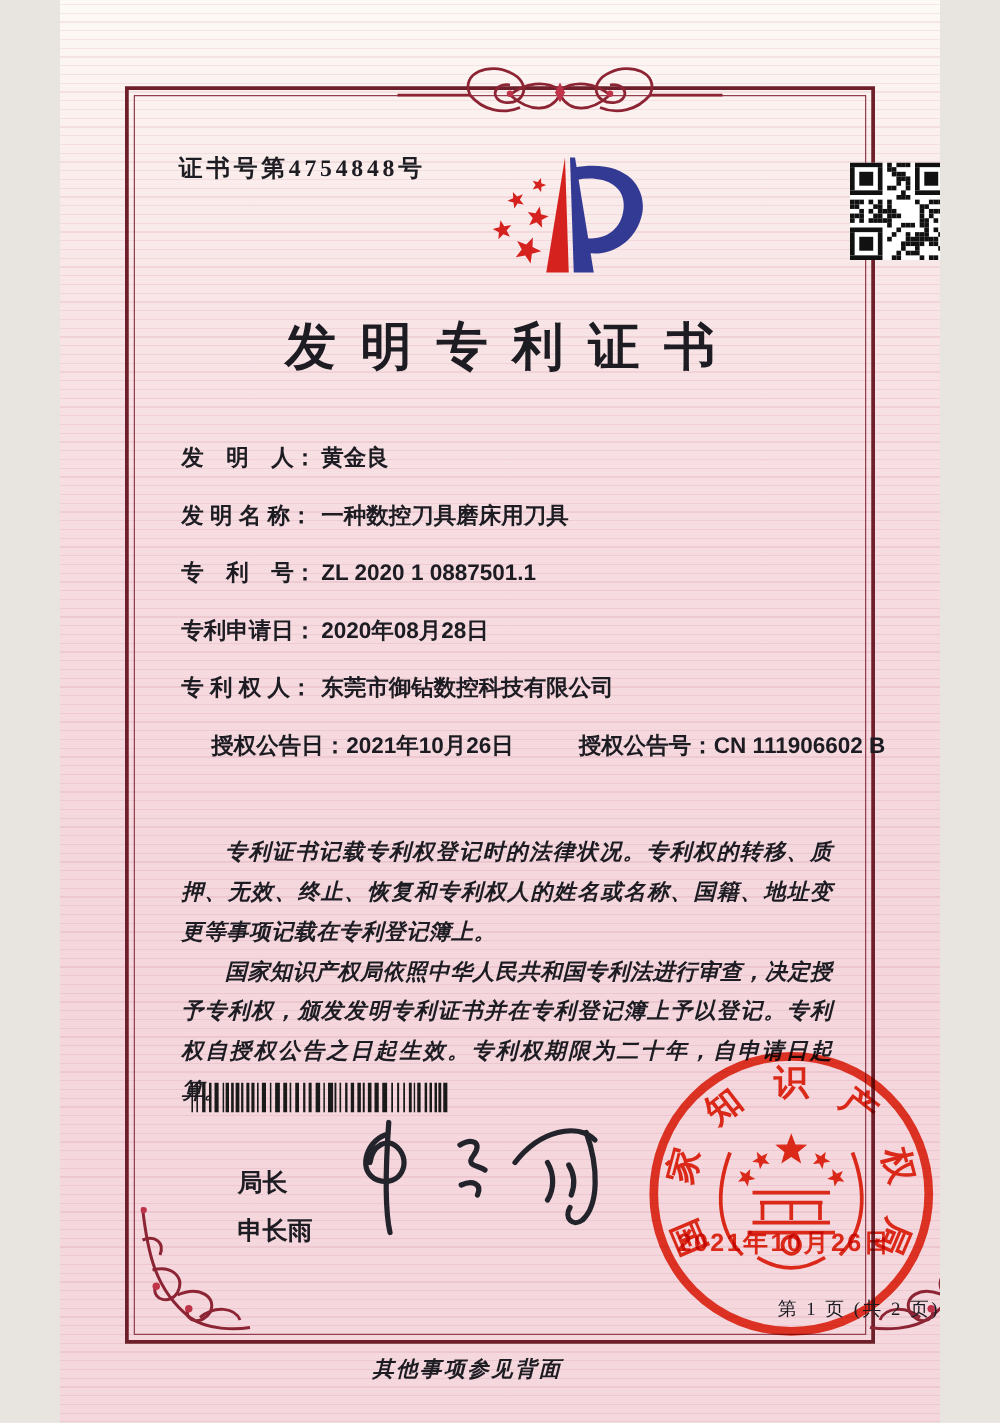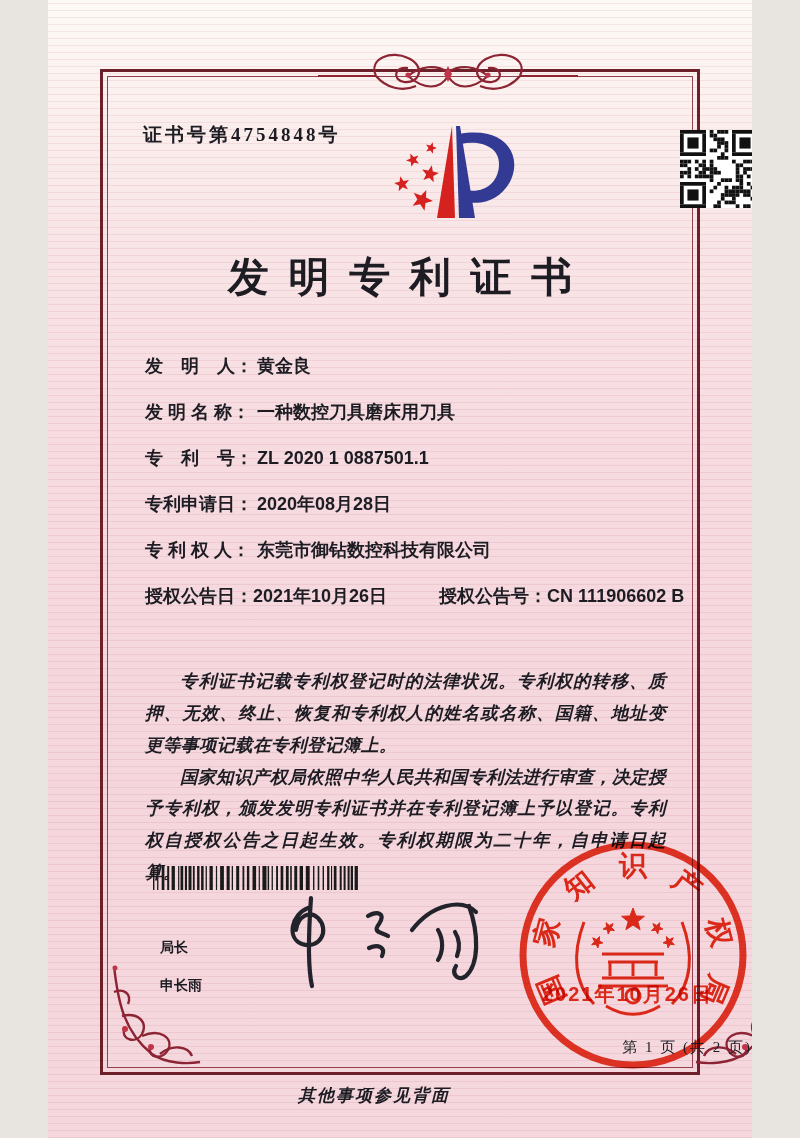--- a/index.html
+++ b/index.html
@@ -14,28 +14,28 @@
   .ornament{position:absolute;pointer-events:none;}
   .cert-no{position:absolute;left:95px;top:122px;font-size:19px;letter-spacing:3px;font-weight:600;}
   .logo{position:absolute;left:325px;top:96px;}
   .qr{position:absolute;left:632px;top:130px;}
   .title{position:absolute;left:0;right:0;top:250px;text-align:center;font-size:41px;font-weight:700;
     letter-spacing:.48em;text-indent:.48em;}
   .fields{position:absolute;left:97px;top:352px;width:620px;font-family:"Liberation Sans","DejaVu Sans",sans-serif;}
   .field-row{margin-bottom:17px;line-height:29px;font-size:18px;font-weight:700;}
   .field-label{display:inline-block;min-width:112px;vertical-align:top;white-space:pre;}
   .field-value{display:inline-block;max-width:500px;vertical-align:top;}
-  .grant-pair{display:inline-block;}
+  .grant-pair{display:inline-block;margin-left:24px;}
   .grant-pair+.grant-pair{margin-left:52px;}
   .paragraphs{position:absolute;left:97px;right:86px;top:666px;}
   .paragraphs p{margin:0;text-indent:2em;font-size:17.5px;line-height:1.82;font-style:italic;font-weight:600;
     text-align:justify;letter-spacing:.5px;}
   .barcode{position:absolute;left:105px;top:866px;}
-  .signer{position:absolute;left:112px;top:928px;font-family:"Liberation Sans","DejaVu Sans",sans-serif;
-    font-size:14px;font-weight:700;line-height:38px;}
+  .signer{position:absolute;left:142px;top:928px;font-family:"Liberation Sans","DejaVu Sans",sans-serif;
+    font-size:20px;font-weight:700;line-height:38px;}
   .signature{position:absolute;left:208px;top:886px;}
   .seal{position:absolute;left:466px;top:836px;mix-blend-mode:multiply;}
   .seal-date{position:absolute;left:494px;top:981px;font-size:20px;font-weight:700;letter-spacing:2px;
     color:#e5301c;mix-blend-mode:multiply;font-family:"Liberation Sans","DejaVu Sans",sans-serif;}
   .page-indicator{position:absolute;left:0;right:0;top:1038px;text-align:right;font-size:15px;letter-spacing:2px;}
   .back-note{position:absolute;left:0;right:0;top:1084px;text-align:center;font-size:17px;font-style:italic;
     font-weight:600;letter-spacing:2px;transform:translateX(-26px);}
 </style>
 </head>
 <body>

